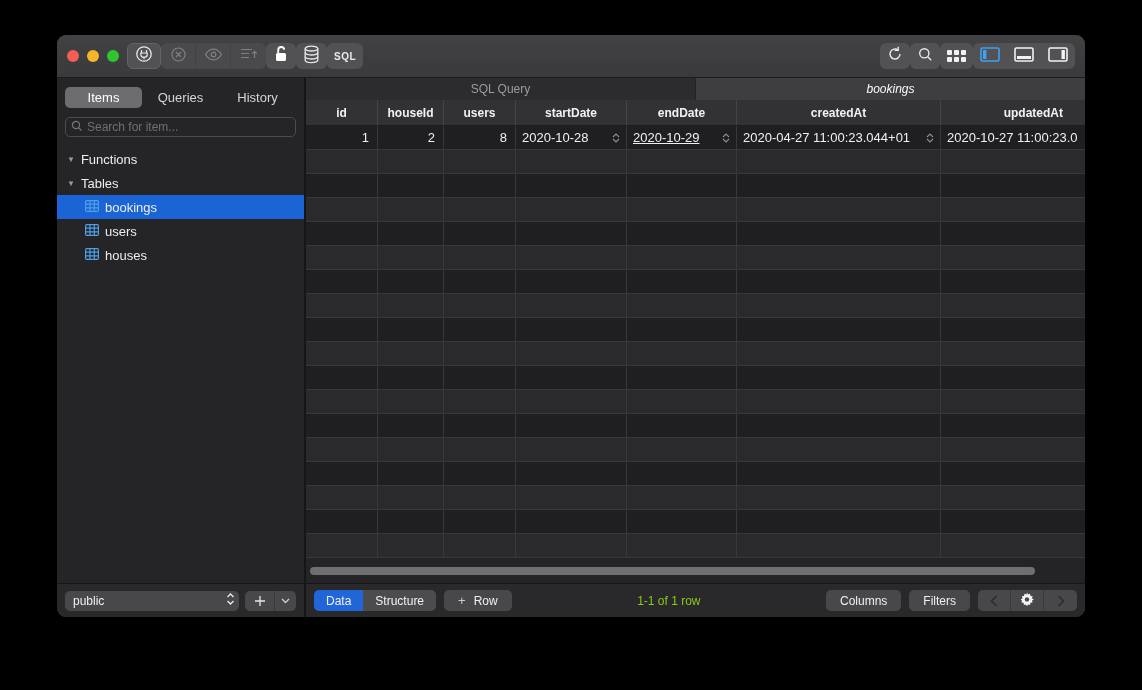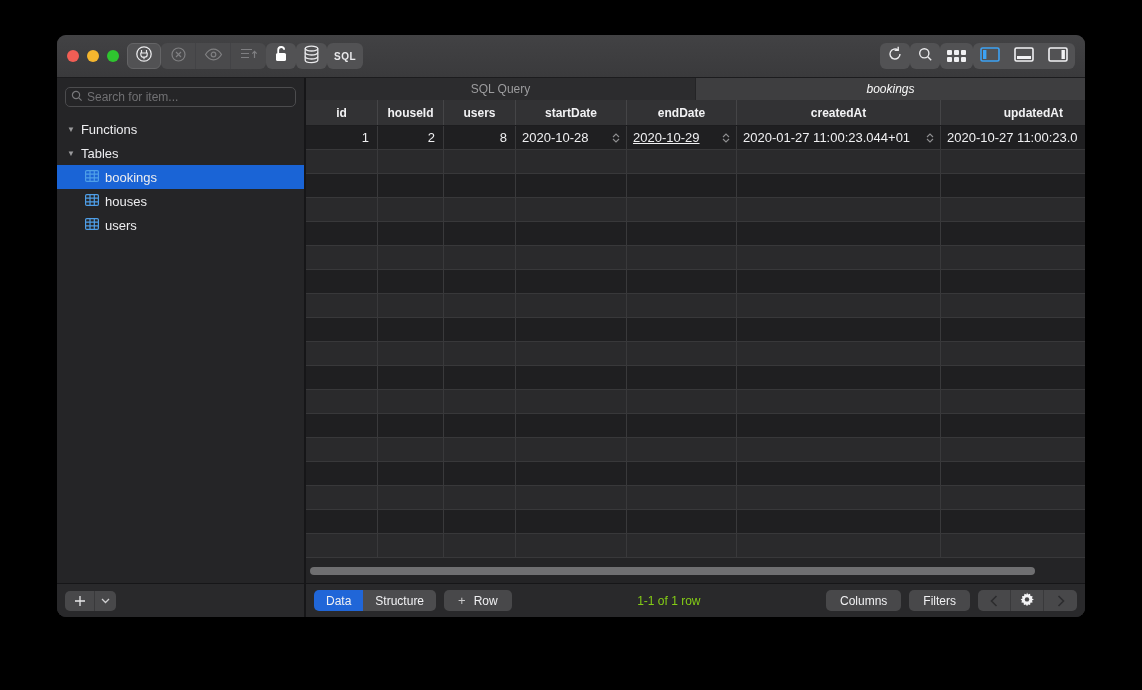--- a/index.html
+++ b/index.html
@@ -244,20 +244,25 @@
               <rect x="13.5" y="3" width="3.4" height="9" fill="#f2f2f4"></rect>
             </svg>
         </span>
       </div>
     </div>
   </div>
 
   <div class="body-split">
 
     <div class="sidebar">
+      <div class="seg-tabs">
+        <div class="seg-tab active">Items</div>
+        <div class="seg-tab">Queries</div>
+        <div class="seg-tab">History</div>
+      </div>
 
       <div class="search-box">
         <span>
           <svg width="12" height="12" viewBox="0 0 12 12">
               <circle cx="5" cy="5" r="3.6" fill="none" stroke="#77777a" stroke-width="1.2"></circle>
               <path d="M7.8 7.8l2.8 2.8" stroke="#77777a" stroke-width="1.2"></path>
             </svg>
         </span>
         <input type="text" placeholder="Search for item..." style="">
       </div>
@@ -277,33 +282,42 @@
                   <rect x="0.6" y="0.6" width="12.8" height="10.8" rx="1.2" fill="none" stroke="#4f9fe8" stroke-width="1.2"></rect>
                   <path d="M0.6 4.2h12.8M0.6 7.8h12.8M5 0.6v10.8M9.3 0.6v10.8" stroke="#4f9fe8" stroke-width="1.2"></path>
                 </svg></span>
               <span>bookings</span>
             </div>
             <div class="tree-item">
               <span><svg class="tbl-icon" viewBox="0 0 14 12">
                   <rect x="0.6" y="0.6" width="12.8" height="10.8" rx="1.2" fill="none" stroke="#4f9fe8" stroke-width="1.2"></rect>
                   <path d="M0.6 4.2h12.8M0.6 7.8h12.8M5 0.6v10.8M9.3 0.6v10.8" stroke="#4f9fe8" stroke-width="1.2"></path>
                 </svg></span>
-              <span>houses</span>
+              <span>users</span>
             </div>
             <div class="tree-item">
               <span><svg class="tbl-icon" viewBox="0 0 14 12">
                   <rect x="0.6" y="0.6" width="12.8" height="10.8" rx="1.2" fill="none" stroke="#4f9fe8" stroke-width="1.2"></rect>
                   <path d="M0.6 4.2h12.8M0.6 7.8h12.8M5 0.6v10.8M9.3 0.6v10.8" stroke="#4f9fe8" stroke-width="1.2"></path>
                 </svg></span>
-              <span>users</span>
+              <span>houses</span>
             </div>
           </div>
       </div>
 
       <div class="sidebar-bottom">
+        <div class="schema-select">
+          <span>public</span>
+          <span class="updown">
+            <svg width="9" height="14" viewBox="0 0 9 14">
+                <path d="M1.5 5L4.5 2l3 3" fill="none" stroke="#e8e8ea" stroke-width="1.4"></path>
+                <path d="M1.5 9l3 3 3-3" fill="none" stroke="#e8e8ea" stroke-width="1.4"></path>
+              </svg>
+          </span>
+        </div>
         <div class="split-btn">
           <div class="part plus">
             <svg width="12" height="12" viewBox="0 0 12 12">
                 <path d="M6 1v10M1 6h10" stroke="#e8e8ea" stroke-width="1.3"></path>
               </svg>
           </div>
           <div class="part caret">
             <svg width="9" height="6" viewBox="0 0 9 6">
                 <path d="M1 1l3.5 3.5L8 1" fill="none" stroke="#cfcfd1" stroke-width="1.3"></path>
               </svg>
@@ -356,21 +370,21 @@
                 <span class="stepper">
                   <svg width="8" height="5" viewBox="0 0 8 5">
                     <path d="M1 4l3-3 3 3" fill="none" stroke="#8e8e90" stroke-width="1.1"></path>
                   </svg>
                   <svg width="8" height="5" viewBox="0 0 8 5">
                     <path d="M1 1l3 3 3-3" fill="none" stroke="#8e8e90" stroke-width="1.1"></path>
                   </svg>
                 </span>
               </div>
               <div class="cell" style="width: 204px;">
-                <span>2020-01-27 11:00:23.044+01</span>
+                <span>2020-04-27 11:00:23.044+01</span>
                 <span class="stepper">
                   <svg width="8" height="5" viewBox="0 0 8 5">
                     <path d="M1 4l3-3 3 3" fill="none" stroke="#8e8e90" stroke-width="1.1"></path>
                   </svg>
                   <svg width="8" height="5" viewBox="0 0 8 5">
                     <path d="M1 1l3 3 3-3" fill="none" stroke="#8e8e90" stroke-width="1.1"></path>
                   </svg>
                 </span>
               </div>
               <div class="cell" style="width: 144px;">

